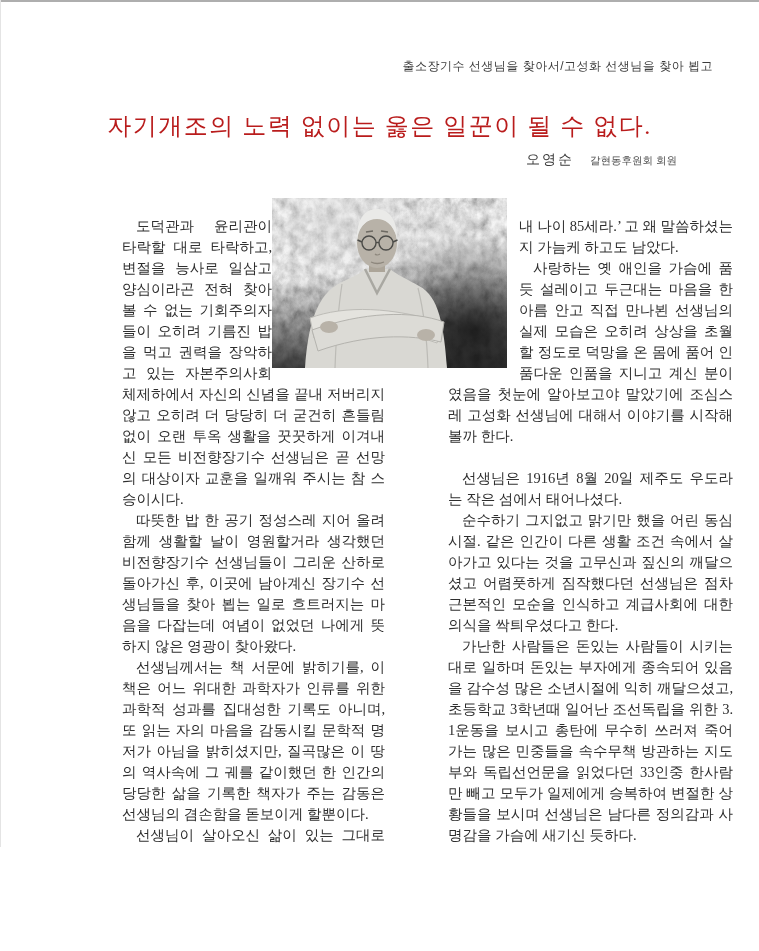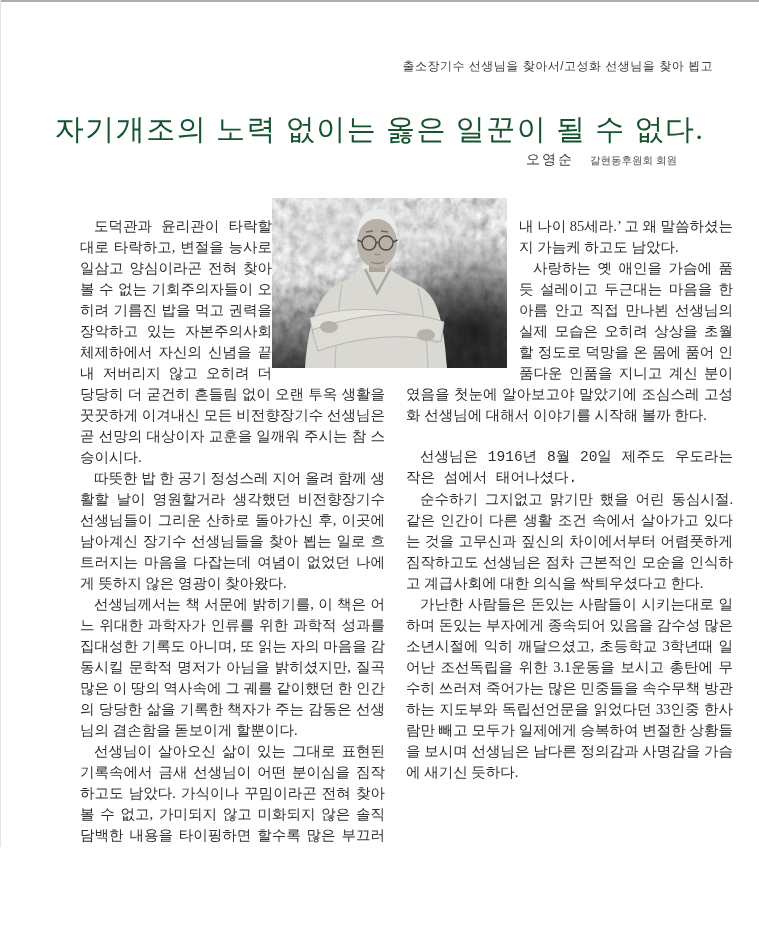--- a/index.html
+++ b/index.html
@@ -37,24 +37,24 @@
     color: #3c3c3c;
   }
 
   .title {
     position: absolute;
     top: 110px;
     left: 0;
     width: 100%;
     margin: 0;
     text-align: center;
-    font-size: 29px;
+    font-size: 24px;
     font-weight: 500;
     letter-spacing: 1.5px;
-    color: #14532d;
+    color: #b91c1c;
   }
 
   .byline {
     position: absolute;
     top: 150px;
     right: 82px;
     color: #3a3a3a;
     white-space: nowrap;
   }
   .byline .author {
@@ -89,22 +89,22 @@
     color: #2e2e2e;
   }
   .col1 { left: 80px;  width: 305px; }
   .col2 { left: 406px; width: 327px; }
 
   .spacer { height: 152px; }
   .spacer-right { float: right; width: 113px; }
   .spacer-left  { float: left;  width: 113px; }
 
   .para { margin: 0; }
-  .para.indent { text-indent: 14px; }
-  .para.gap-before { margin-top: 21px; font-family: Liberation Mono, monospace; }
+  .para.indent { text-indent: 14px; margin-left: 42px; }
+  .para.gap-before { margin-top: 21px; }
 
   .footer {
     position: absolute;
     top: 901px;
     right: 79px;
     font-size: 11.5px;
     letter-spacing: 2px;
     color: #3f3f3f;
     white-space: nowrap;
   }
@@ -195,21 +195,21 @@
       <p class="para indent">따뜻한 밥 한 공기 정성스레 지어 올려 함께 생활할 날이 영원할거라 생각했던 비전향장기수 선생님들이 그리운 산하로 돌아가신 후, 이곳에 남아계신 장기수 선생님들을 찾아 뵙는 일로 흐트러지는 마음을 다잡는데 여념이 없었던 나에게 뜻하지 않은 영광이 찾아왔다.</p>
       <p class="para indent">선생님께서는 책 서문에 밝히기를, 이 책은 어느 위대한 과학자가 인류를 위한 과학적 성과를 집대성한 기록도 아니며, 또 읽는 자의 마음을 감동시킬 문학적 명저가 아님을 밝히셨지만, 질곡많은 이 땅의 역사속에 그 궤를 같이했던 한 인간의 당당한 삶을 기록한 책자가 주는 감동은 선생님의 겸손함을 돋보이게 할뿐이다.</p>
       <p class="para indent">선생님이 살아오신 삶이 있는 그대로 표현된 기록속에서 금새 선생님이 어떤 분이심을 짐작하고도 남았다. 가식이나 꾸밈이라곤 전혀 찾아볼 수 없고, 가미되지 않고 미화되지 않은 솔직 담백한 내용을 타이핑하면 할수록 많은 부끄러움과 부러움으로 선생님을 어느새 내 가슴에 품어 버리고 말았다.</p>
     </div>
 
   <div class="col col2">
     <div class="spacer spacer-left"></div>
   <p class="para">내 나이 85세라.’ 고 왜 말씀하셨는지 가늠케 하고도 남았다.</p>
       <p class="para indent">사랑하는 옛 애인을 가슴에 품듯 설레이고 두근대는 마음을 한아름 안고 직접 만나뵌 선생님의 실제 모습은 오히려 상상을 초월할 정도로 덕망을 온 몸에 품어 인품다운 인품을 지니고 계신 분이였음을 첫눈에 알아보고야 말았기에 조심스레 고성화 선생님에 대해서 이야기를 시작해 볼까 한다.</p>
       <p class="para indent gap-before">선생님은 1916년 8월 20일 제주도 우도라는 작은 섬에서 태어나셨다.</p>
-      <p class="para indent">순수하기 그지없고 맑기만 했을 어린 동심시절. 같은 인간이 다른 생활 조건 속에서 살아가고 있다는 것을 고무신과 짚신의 차이에서부터 어렴풋하게 짐작하고도 선생님은 점차 근본적인 모순을 인식하고 계급사회에 대한 의식을 싹틔우셨다고 한다.</p>
+      <p class="para indent">순수하기 그지없고 맑기만 했을 어린 동심시절. 같은 인간이 다른 생활 조건 속에서 살아가고 있다는 것을 고무신과 짚신의 깨달으셨고 어렴풋하게 짐작했다던 선생님은 점차 근본적인 모순을 인식하고 계급사회에 대한 의식을 싹틔우셨다고 한다.</p>
       <p class="para indent">가난한 사람들은 돈있는 사람들이 시키는대로 일하며 돈있는 부자에게 종속되어 있음을 감수성 많은 소년시절에 익히 깨달으셨고, 초등학교 3학년때 일어난 조선독립을 위한 3.1운동을 보시고 총탄에 무수히 쓰러져 죽어가는 많은 민중들을 속수무책 방관하는 지도부와 독립선언문을 읽었다던 33인중 한사람만 빼고 모두가 일제에게 승복하여 변절한 상황들을 보시며 선생님은 남다른 정의감과 사명감을 가슴에 새기신 듯하다.</p>
     </div>
 
   <div class="footer">
     <span>후원회 소식 117호</span><span class="dot">•</span><span class="pagenum">5</span>
   </div>
 
 </div>
 
 </body></html>

